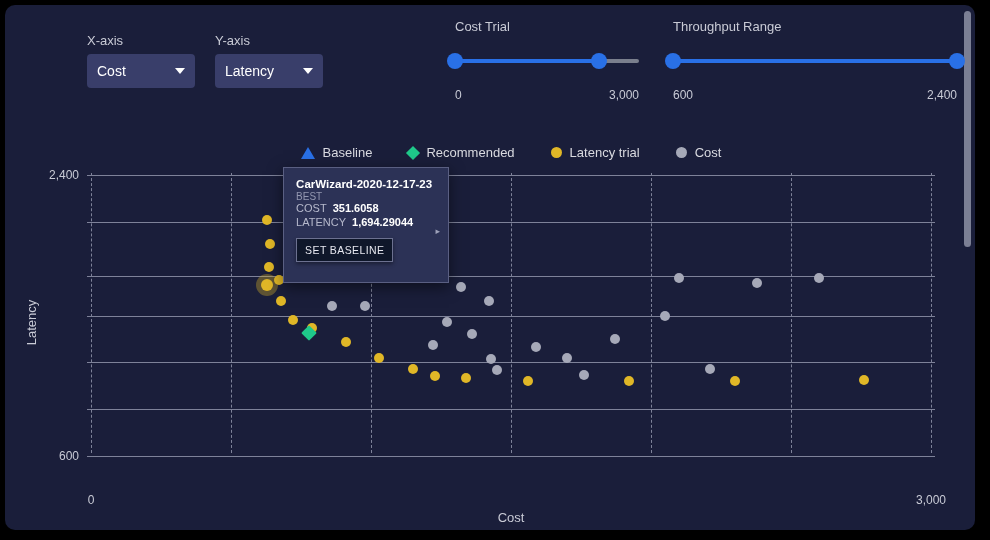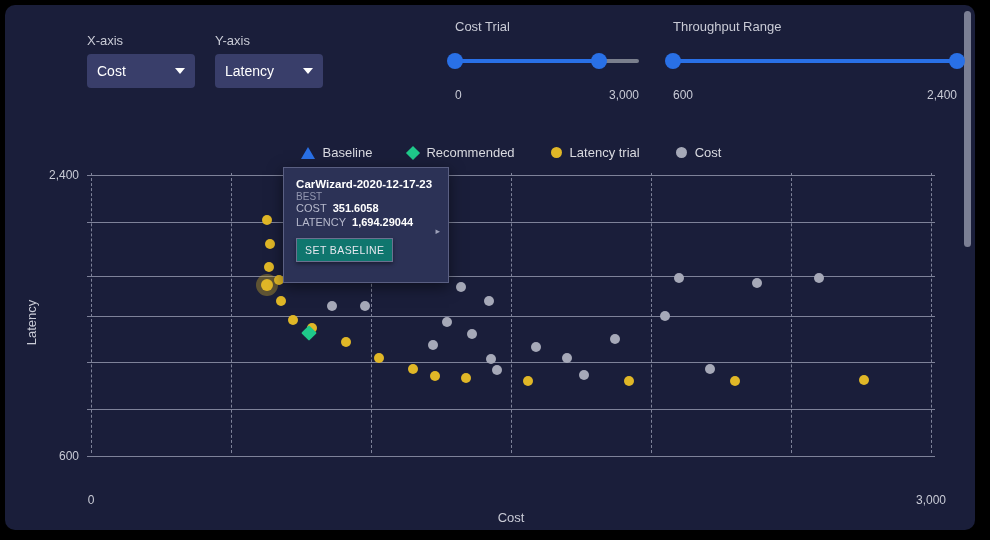--- a/index.html
+++ b/index.html
@@ -124,21 +124,21 @@
     font-size: 11px;
   }
   .tt-title { font-weight: 700; font-size: 11.5px; color: #fff; }
   .tt-sub { font-size: 10px; color: #9397b0; margin-top: 1px; }
   .tt-row { display: flex; gap: 6px; font-size: 11px; margin-bottom: 2px; }
   .tt-row .k { color: #b6b9cc; }
   .tt-row .v { font-weight: 700; color: #fff; }
   .tt-caret { position: absolute; right: 8px; top: 58px; color: #9ea2ba; font-size: 9px; }
   .tt-btn {
     margin-top: 8px;
-    background: #0f766e;
+    background: #0f172a;
     border: 1px solid #6c7190;
     color: #e6e7ef;
     font-size: 10.5px;
     letter-spacing: 0.4px;
     padding: 5px 8px;
     cursor: pointer;
     box-shadow: 0 2px 4px rgba(0,0,0,0.4);
   }
 </style>
 </head>

